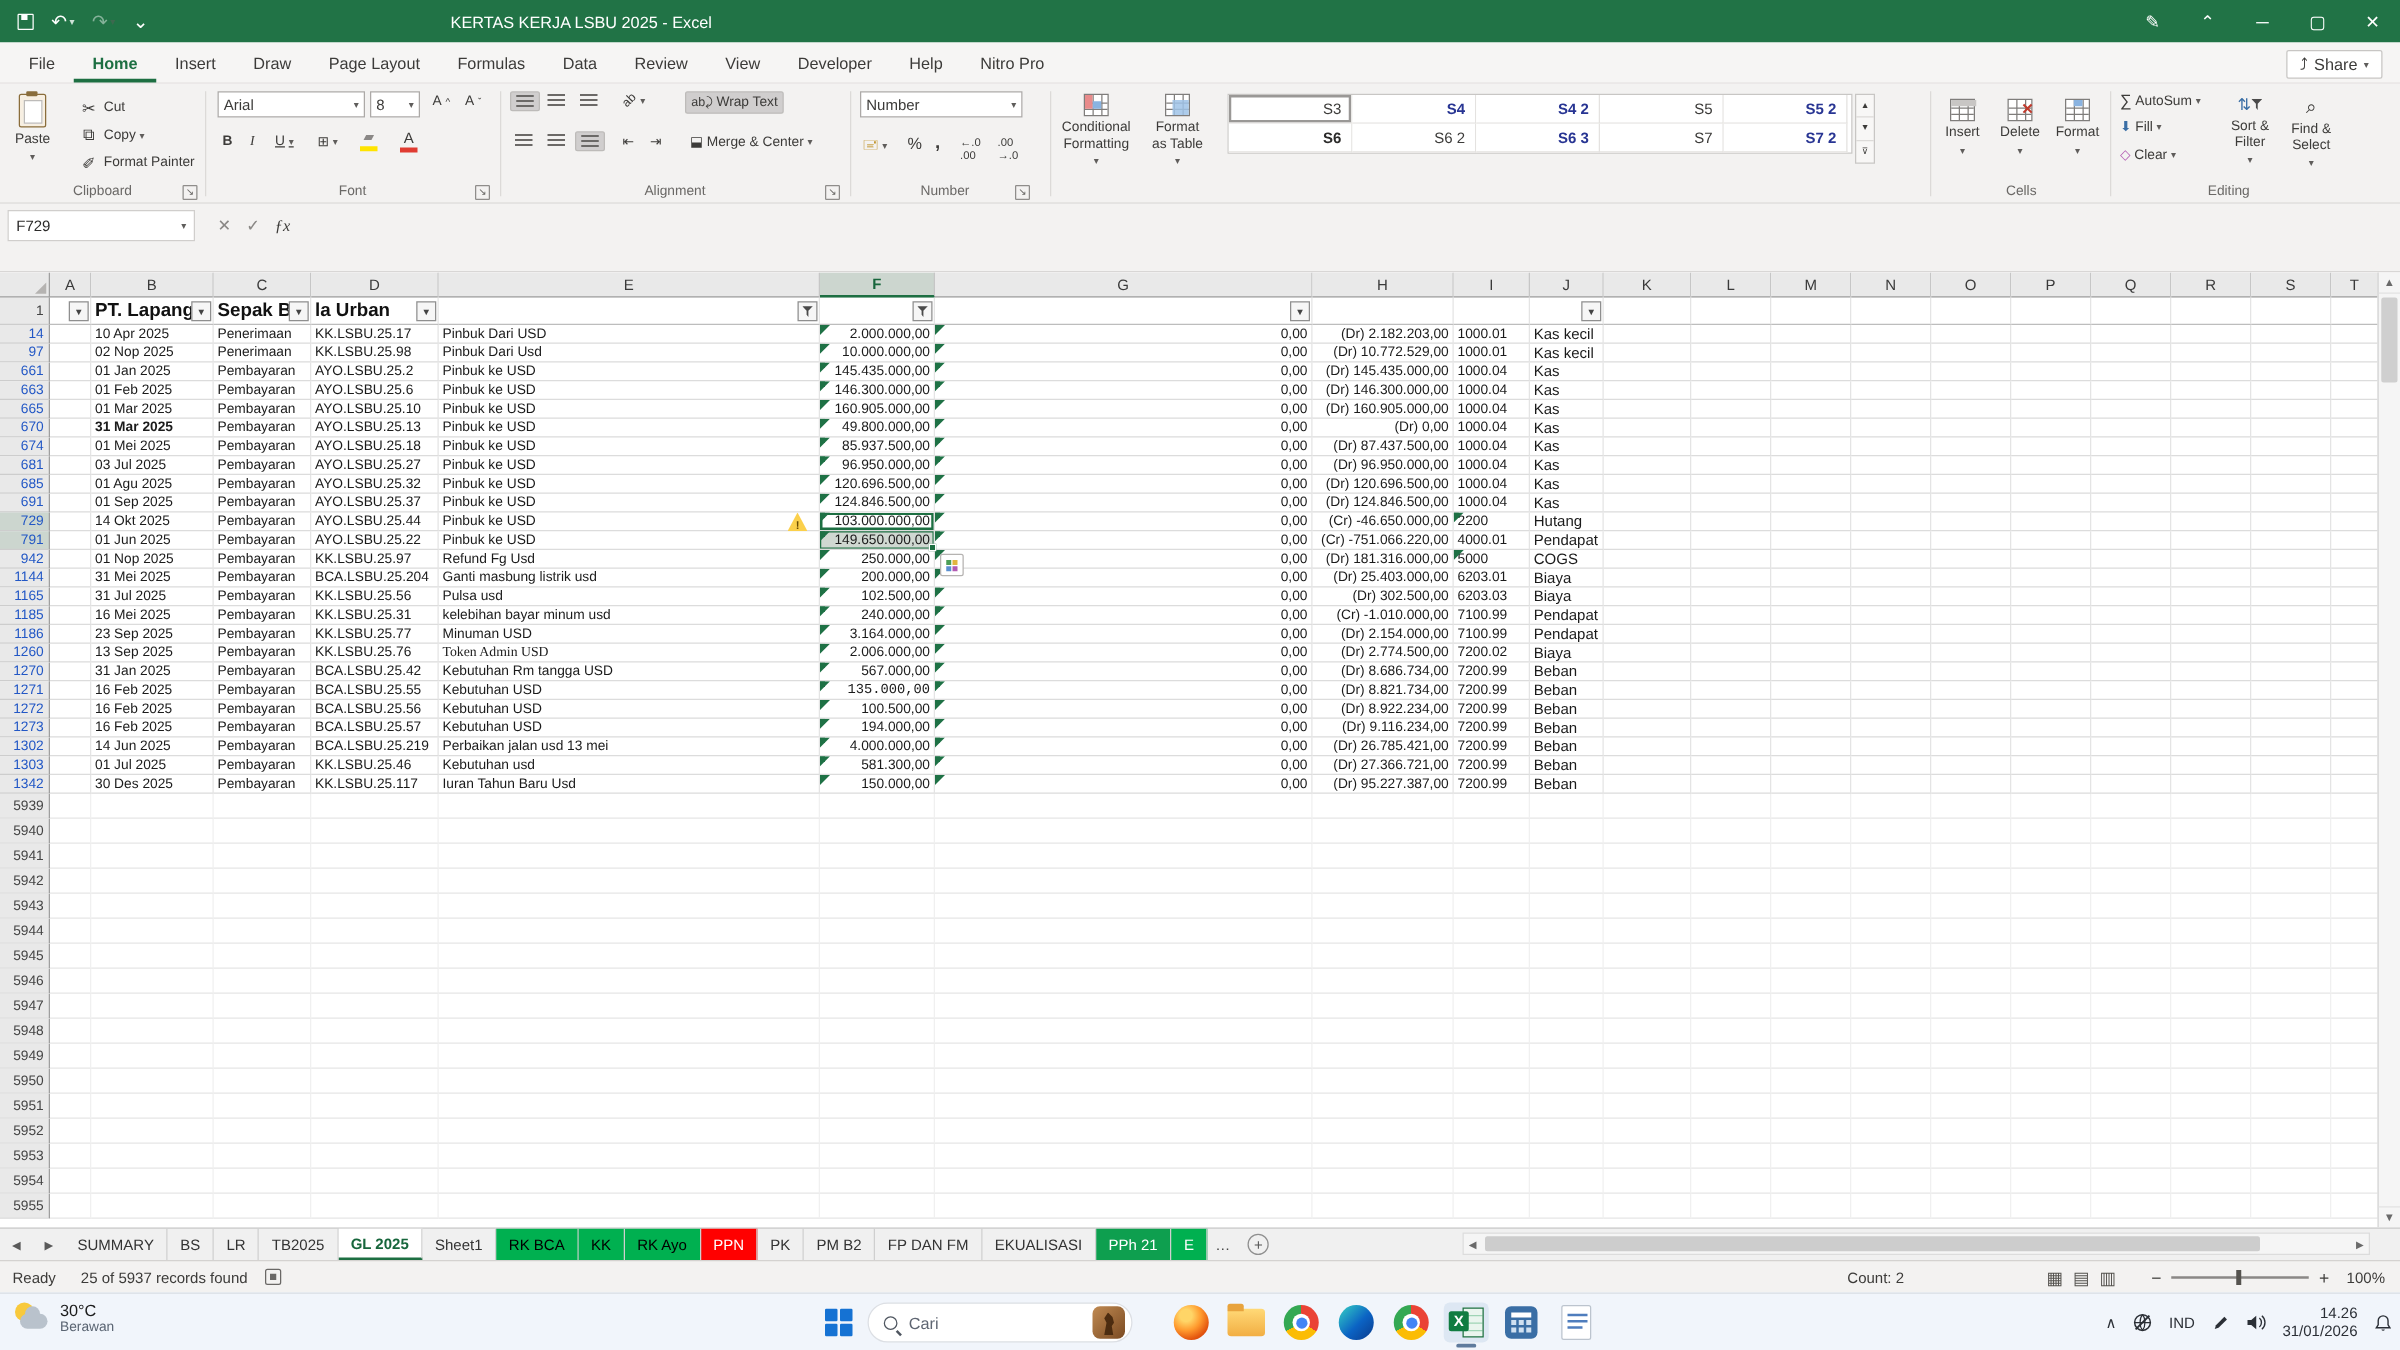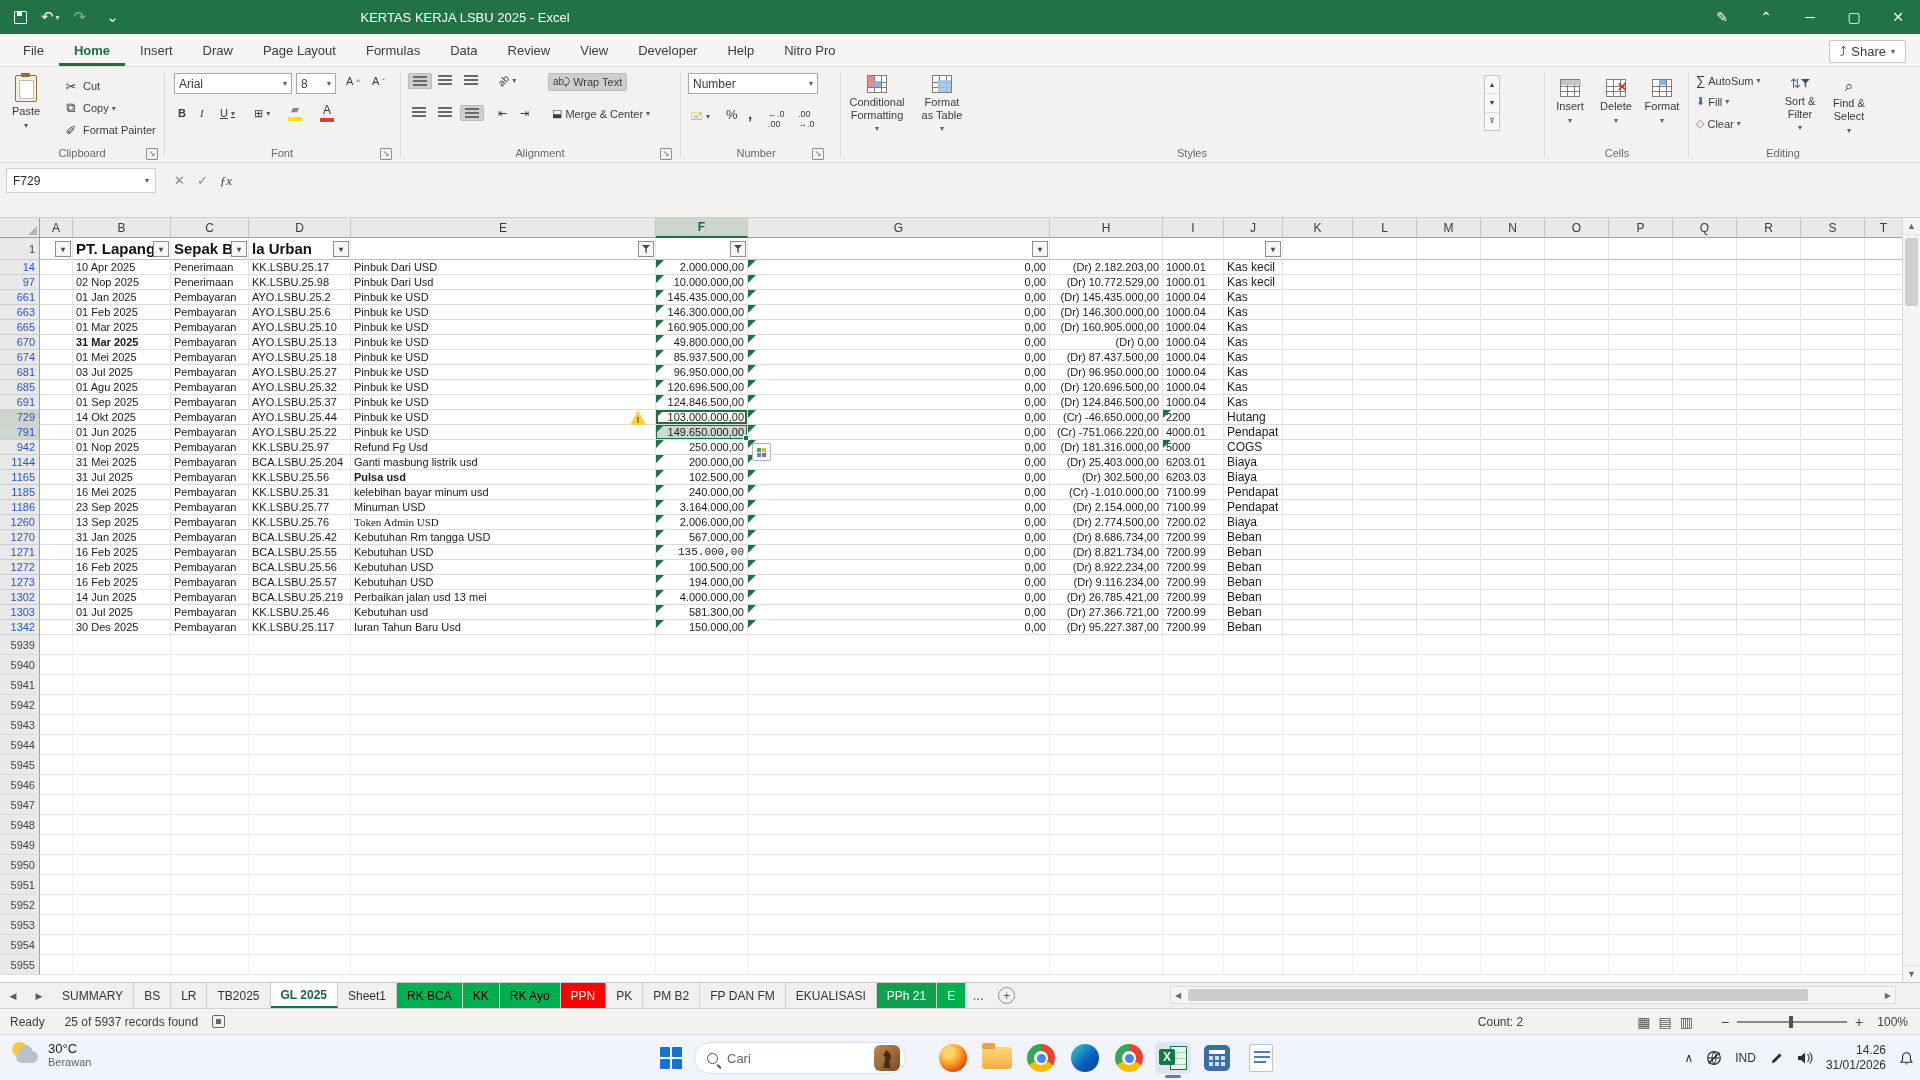--- a/index.html
+++ b/index.html
@@ -314,26 +314,37 @@
     <div class="bigbtn" style="position:absolute;left:2px;top:4px;width:66px;">
       <span class="tblic cf"></span>
       <span>Conditional Formatting</span>
         <span class="chev">▾</span>
     </div>
     <div class="bigbtn" style="position:absolute;left:70px;top:4px;width:60px;">
       <span class="tblic ft"></span>
       <span>Format as Table</span>
         <span class="chev">▾</span>
     </div>
+    <div id="stylegal" style="position:absolute;left:140px;top:8px;width:500px;border:1px solid #c8c6c4;background:#fff;display:grid;grid-template-columns:repeat(5,99px);">
+        <div class="galcell selected">S3</div>
+        <div class="galcell accent">S4</div>
+        <div class="galcell accent">S4 2</div>
+        <div class="galcell">S5</div>
+        <div class="galcell accent">S5 2</div>
+        <div class="galcell boldc">S6</div>
+        <div class="galcell">S6 2</div>
+        <div class="galcell accent">S6 3</div>
+        <div class="galcell">S7</div>
+        <div class="galcell accent">S7 2</div>
+      </div>
     <div style="position:absolute;left:642px;top:8px;width:16px;height:56px;border:1px solid #c8c6c4;background:#f8f7f6;display:flex;flex-direction:column;">
       <span style="flex:1;display:flex;align-items:center;justify-content:center;font-size:7px;">▲</span>
       <span style="flex:1;display:flex;align-items:center;justify-content:center;font-size:7px;border-top:1px solid #dcdad8;border-bottom:1px solid #dcdad8;">▼</span>
       <span style="flex:1;display:flex;align-items:center;justify-content:center;font-size:7px;">⊽</span>
     </div>
-    <div class="glabel">Styles</div>
   </div>
   <div class="gsep" style="left:1544px;"></div>
 
   <div class="grp" style="left:1546px;width:142px;">
     <div class="bigbtn" style="position:absolute;left:2px;top:8px;width:44px;">
         <span class="tblic ins"></span>
         <span>Insert</span>
         <span class="chev">▾</span>
       </div>
     <div class="bigbtn" style="position:absolute;left:48px;top:8px;width:44px;">
@@ -775,21 +786,21 @@
         <div class="c" style="width: 64px; height: 15px;"></div>
         <div class="c" style="width: 64px; height: 15px;"></div>
         <div class="c" style="width: 38px; height: 15px;"></div>
       </div>
       <div class="grow" style="height: 15px;">
         <div class="rh blue" style="height: 15px;">1165</div>
         <div class="c" style="width: 33px; height: 15px;"></div>
         <div class="c" style="width: 98px; height: 15px;">31 Jul 2025</div>
         <div class="c" style="width: 78px; height: 15px;">Pembayaran</div>
         <div class="c" style="width: 102px; height: 15px;">KK.LSBU.25.56</div>
-        <div class="c" style="width: 305px; height: 15px; font-weight: bold;">Pulsa usd</div>
+        <div class="c" style="width: 305px; height: 15px;">Pulsa usd</div>
         <div class="c num tri" style="width: 92px; height: 15px;">102.500,00</div>
         <div class="c num tri" style="width: 302px; height: 15px;">0,00</div>
         <div class="c num" style="width: 113px; height: 15px;">(Dr) 302.500,00</div>
         <div class="c" style="width: 61px; height: 15px;">6203.03</div>
         <div class="c cat" style="width: 59px; height: 15px;">Biaya</div>
         <div class="c" style="width: 70px; height: 15px;"></div>
         <div class="c" style="width: 64px; height: 15px;"></div>
         <div class="c" style="width: 64px; height: 15px;"></div>
         <div class="c" style="width: 64px; height: 15px;"></div>
         <div class="c" style="width: 64px; height: 15px;"></div>

